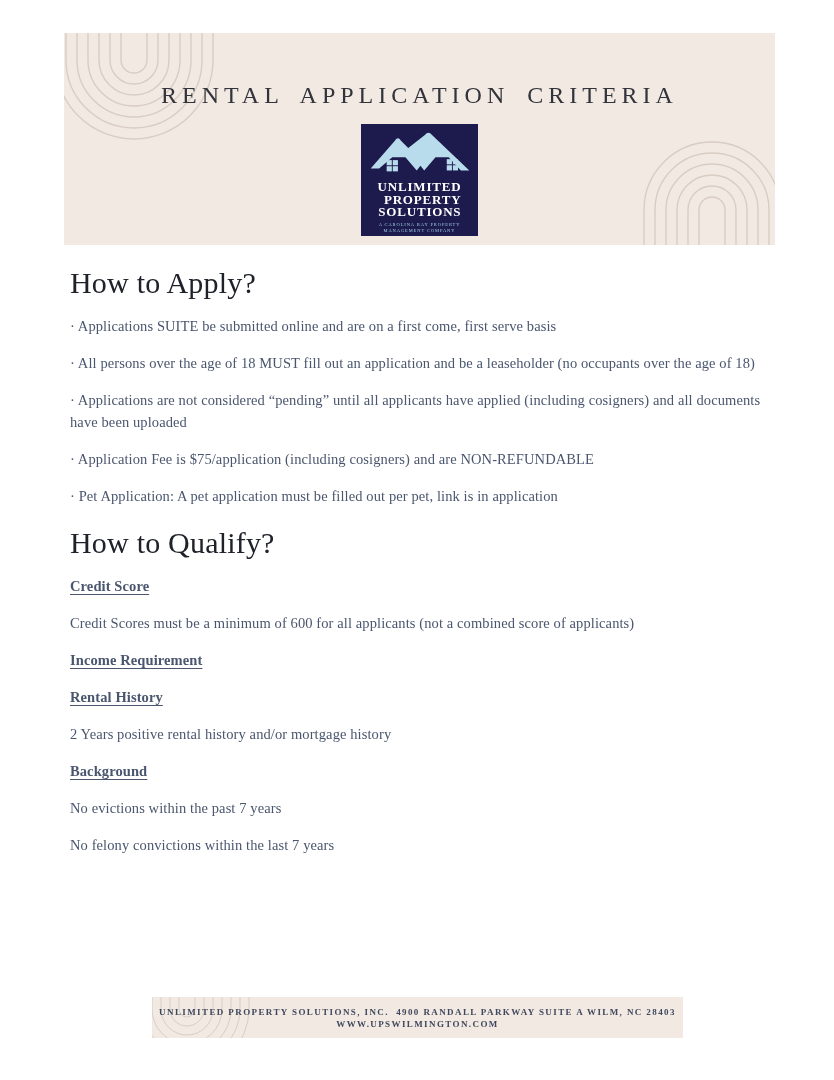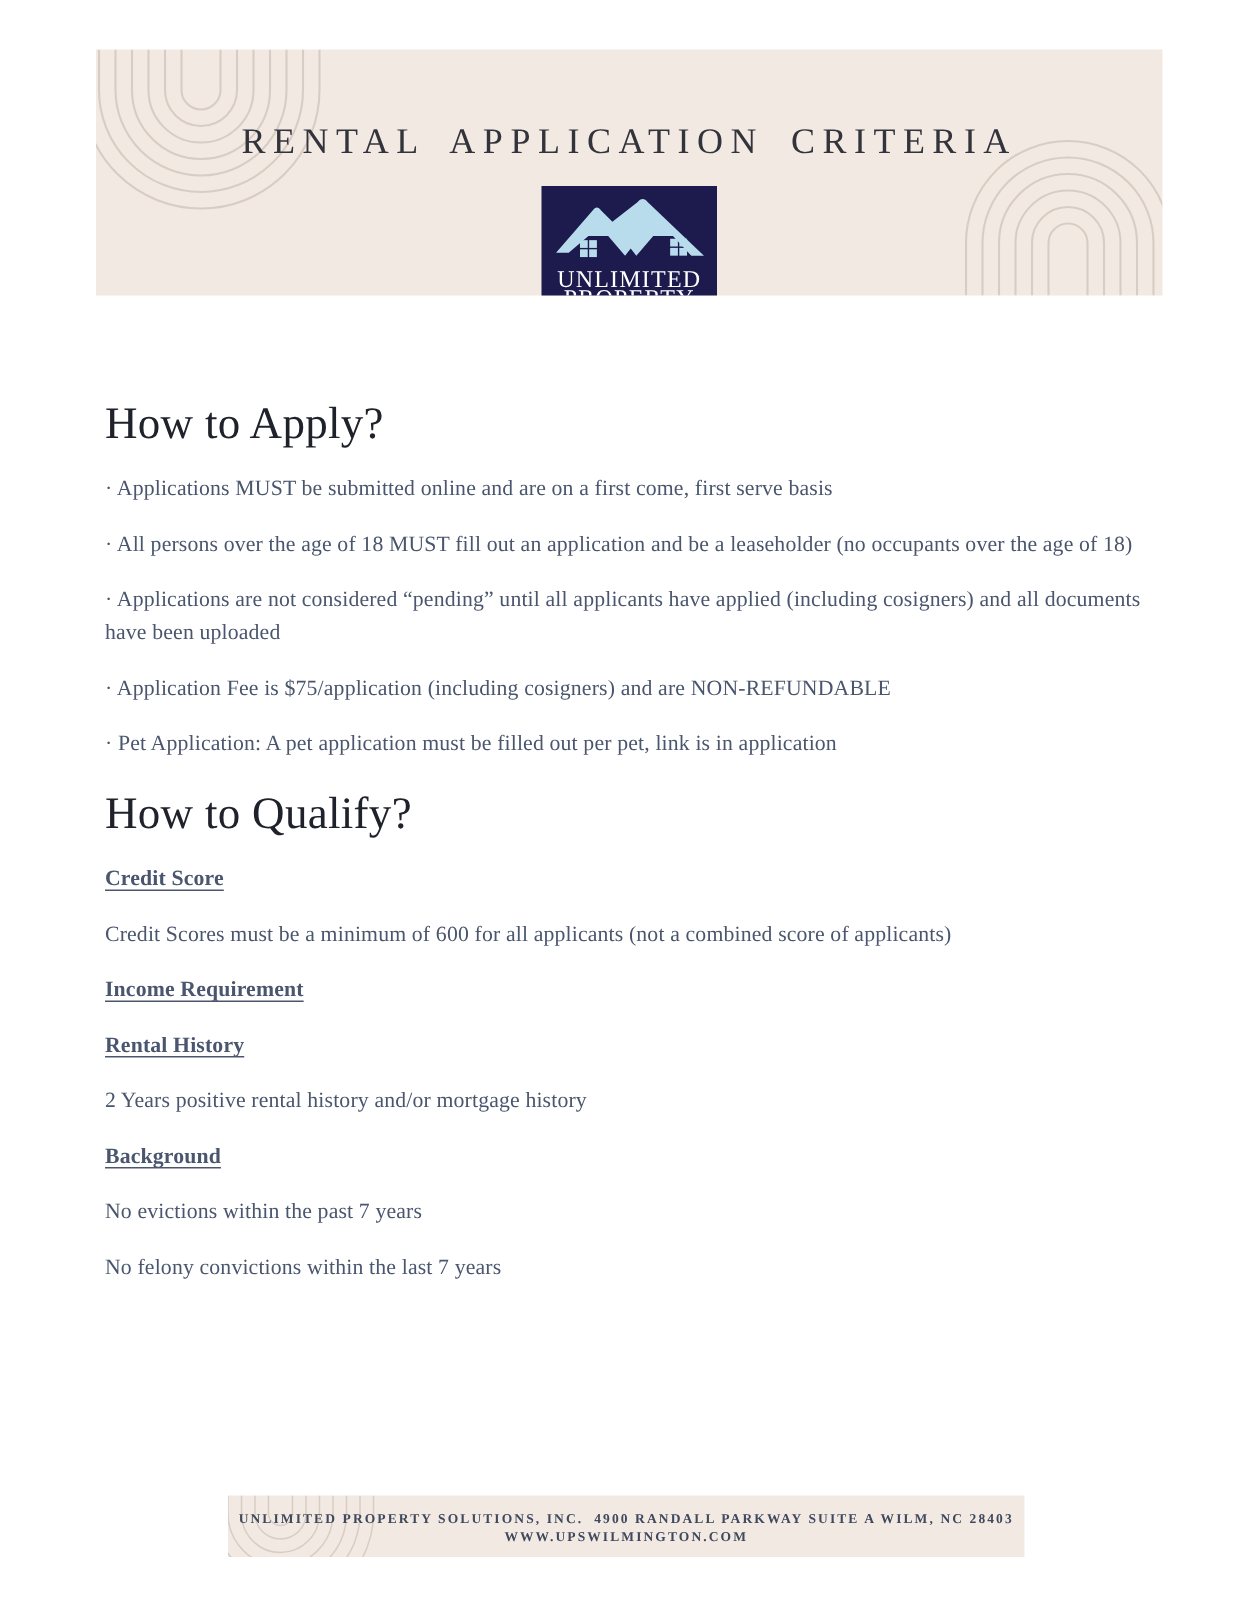--- a/index.html
+++ b/index.html
@@ -7,21 +7,21 @@
     position:relative;
     width:834px;height:1080px;
     background:var(--page_bg,#ffffff);
     overflow:hidden;
     font-family:"Liberation Serif","DejaVu Serif",serif;
   }
 
   
   .banner{
     position:absolute;left:64px;top:33px;
-    width:711px;height:164px;
+    width:711px;height:212px;
     background:var(--header_bg,#f2e9e3);
     overflow:hidden;
   }
   .arc-tl{position:absolute;left:0;top:0;}
   .arc-br{position:absolute;right:0;bottom:0;}
   .arc-tl rect,.arc-br rect,.arc-footer rect{
     fill:none;stroke:var(--arc_stroke,#d9cdc3);stroke-width:1.4;
   }
   .doc-title{
     position:relative;z-index:2;
@@ -37,22 +37,22 @@
     margin:14px auto 0 auto;
     background:var(--logo_navy,#1d1b4e);
     display:flex;flex-direction:column;align-items:center;
     box-sizing:border-box;padding-top:4px;
   }
   .logo-house{display:block;}
   .house-roof{fill:var(--roof_blue,#b9dcec);}
   .house-pane{fill:var(--roof_blue,#b9dcec);}
   .logo-name{
     margin-top:1px;
-    text-align:center;color:#ffffff;
-    font-size:16px;line-height:12.5px;letter-spacing:0.8px;
+    text-align:right;color:#ffffff;
+    font-size:13px;line-height:12.5px;letter-spacing:0.8px;font-weight:bold;
   }
   .logo-tagline{
     margin-top:3px;
     text-align:center;color:var(--tagline_blue,#9fcfe3);
     font-size:4.5px;line-height:6px;letter-spacing:0.9px;
   }
 
   
   main{display:block;padding:0 64px 0 70px;margin-top:12px;}
   .spacer-header{height:245px;}
@@ -146,21 +146,21 @@
         <div>MANAGEMENT COMPANY</div>
       </div>
     </div>
   </header>
 
   <div class="spacer-header"></div>
   <main>
 
     <h1>How to Apply?</h1>
 
-    <p class="body-text">· Applications MUST be submitted online and are on a first come, first serve basis</p>
+    <p class="body-text">· Applications SUITE be submitted online and are on a first come, first serve basis</p>
     <p class="body-text">· All persons over the age of 18 MUST fill out an application and be a leaseholder (no occupants over the age of 18)</p>
     <p class="body-text">· Applications are not considered “pending” until all applicants have applied (including cosigners) and all documents have been uploaded</p>
     <p class="body-text">· Application Fee is $75/application (including cosigners) and are NON-REFUNDABLE</p>
     <p class="body-text">· Pet Application: A pet application must be filled out per pet, link is in application</p>
 
     <h1 class="qualify">How to Qualify?</h1>
 
     <h3 class="subhead">Credit Score</h3>
     <p class="body-text">Credit Scores must be a minimum of 600 for all applicants (not a combined score of applicants)</p>
 

